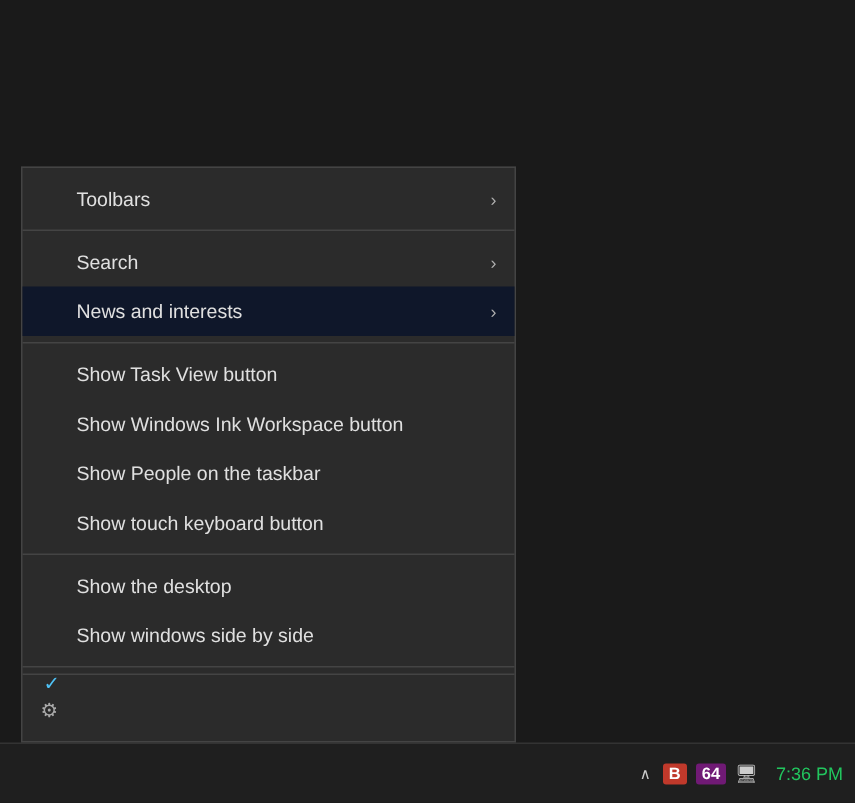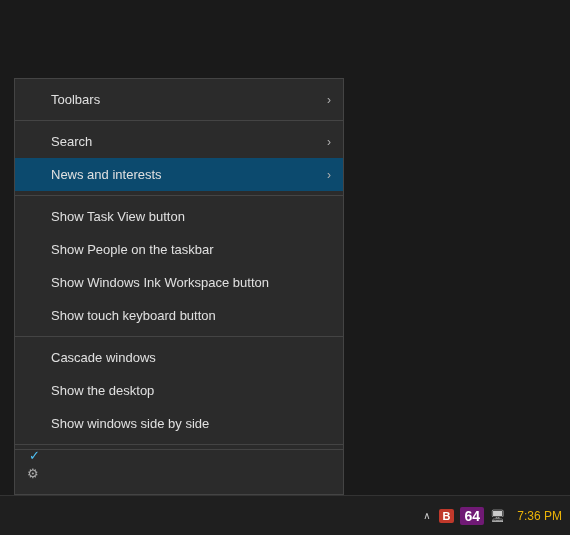--- a/index.html
+++ b/index.html
@@ -34,21 +34,21 @@
       align-items: center;
       gap: 6px;
     }
 
     .taskbar-icon {
       color: #ccc;
       font-size: 12px;
     }
 
     .taskbar-time {
-      color: #eab308;
+      color: #22c55e;
       font-size: 12px;
       padding-left: 6px;
     }
 
     .taskbar-chevron {
       color: #ccc;
       font-size: 10px;
       margin-right: 2px;
     }
 
@@ -57,21 +57,21 @@
       color: white;
       font-size: 11px;
       font-weight: bold;
       padding: 1px 4px;
       border-radius: 2px;
     }
 
     .taskbar-num {
       background: #701a75;
       color: white;
-      font-size: 14px;
+      font-size: 11px;
       font-weight: bold;
       padding: 1px 4px;
       border-radius: 2px;
     }
 
     
     .context-menu {
       position: absolute;
       bottom: 40px;
       left: 14px;
@@ -86,21 +86,21 @@
       display: flex;
       align-items: flex-end;
       padding: 9px 20px 9px 36px;
       cursor: pointer;
       color: #e0e0e0;
       position: relative;
       white-space: nowrap;
     }
 
     .menu-item.highlighted {
-      background: #0c4a6e;
+      background: #0f172a;
     }
 
     .menu-item .arrow {
       position: absolute;
       right: 12px;
       color: #b0b0b0;
       font-size: 12px;
     }
 
     .menu-item .checkmark {
@@ -152,36 +152,33 @@
     <span class="arrow">›</span>
   </div>
 
   <hr class="menu-divider">
 
   <div class="menu-item">
     <span>Show Task View button</span>
   </div>
 
   <div class="menu-item">
+    <span>Show Windows Ink Workspace button</span>
+  </div>
+
+  <div class="menu-item">
     <span>Show People on the taskbar</span>
   </div>
 
   <div class="menu-item">
-    <span>Show Windows Ink Workspace button</span>
-  </div>
-
-  <div class="menu-item">
     <span>Show touch keyboard button</span>
   </div>
 
   <hr class="menu-divider">
 
-  <div class="menu-item">
-    <span>Cascade windows</span>
-  </div>
 
 
   <div class="menu-item">
     <span>Show the desktop</span>
   </div>
 
   <div class="menu-item">
     <span>Show windows side by side</span>
   </div>
 

